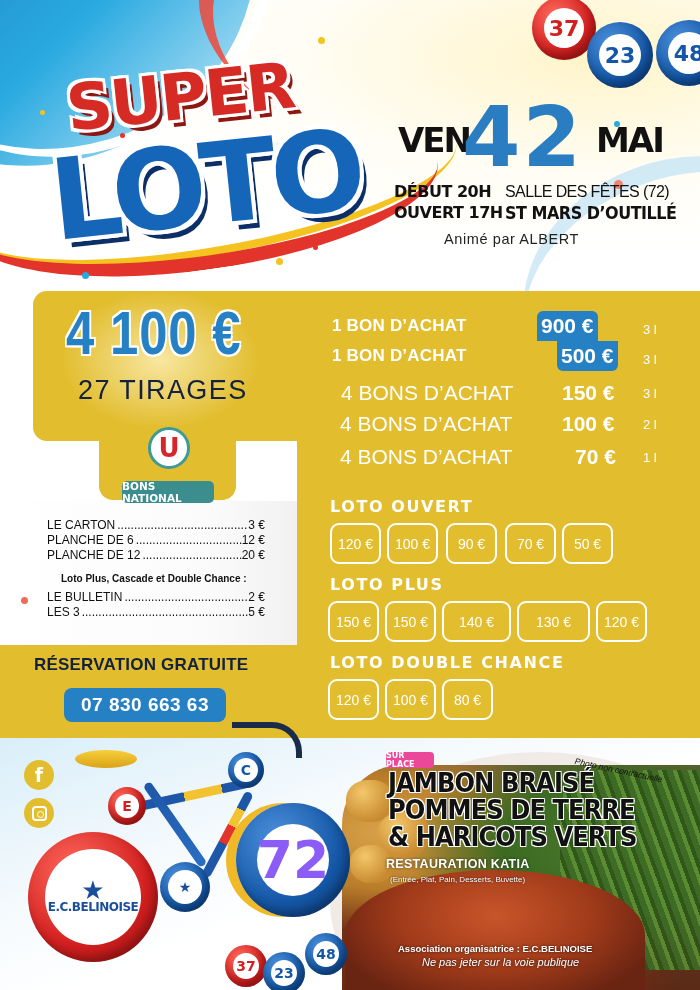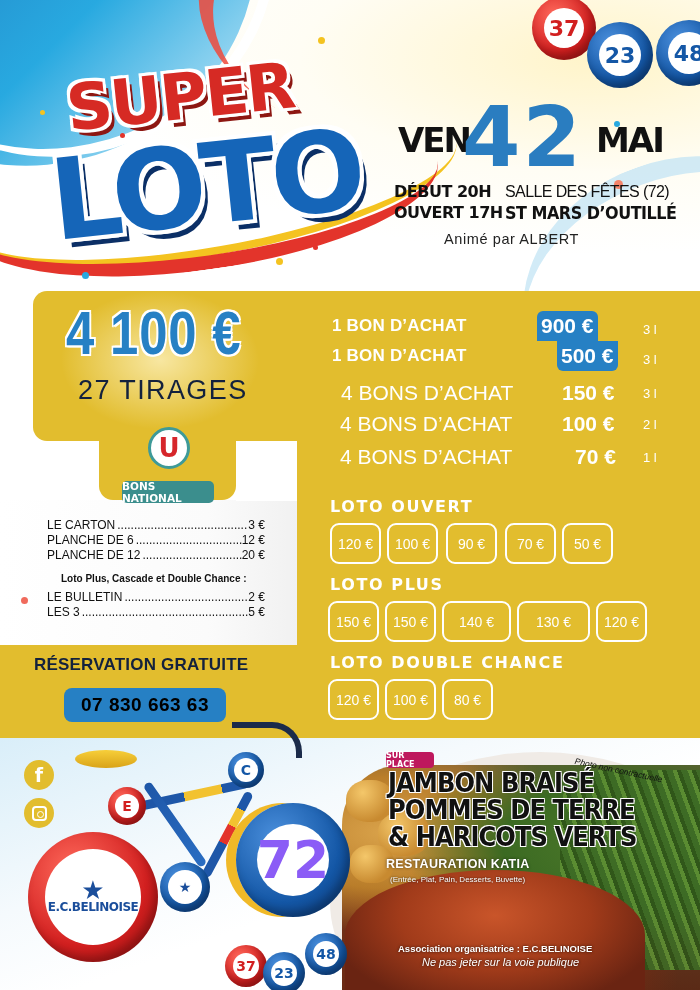--- a/index.html
+++ b/index.html
@@ -82,21 +82,21 @@
   
   .price-list{left:47px;top:518px;width:218px;font-size:12px;color:#111;line-height:15px;}
   .pl-row{display:flex;justify-content:space-between;white-space:nowrap;overflow:hidden;}
   .pl-row .lbl{flex:0 0 auto;}
   .pl-row .dots{flex:1 1 auto;overflow:hidden;white-space:nowrap;padding:0 2px;}
   .pl-row .dots::before{content:"...................................................................";}
   .pl-row .val{flex:0 0 auto;}
   .pl-sub{font-weight:bold;font-size:10px;margin:8px 0 4px 0;white-space:nowrap;padding-left:14px;}
 
   .reserve{left:34px;top:655px;font-weight:bold;font-size:17px;color:#13213d;letter-spacing:.2px;}
-  .phone{left:64px;top:688px;width:162px;height:34px;border-radius:8px;background:#2680c4;color:#000000;
+  .phone{left:64px;top:688px;width:162px;height:34px;border-radius:8px;background:#2680c4;color:#ffffff;
     font-weight:bold;font-size:19px;display:flex;align-items:center;justify-content:center;letter-spacing:.5px;}
 
   
   .bottom-bg{left:0;top:738px;width:700px;height:252px;background:linear-gradient(160deg,#d9eef9 0%,#f5fafd 35%,#ffffff 55%);}
   .plate{left:330px;top:752px;width:420px;height:300px;border-radius:50%;background:#f0ebe6;}
   .food{left:342px;top:765px;width:358px;height:225px;border-radius:60px 0 0 0;
     background:
       radial-gradient(ellipse at 78% 35%,#4f7a2c 0%,#3b6a22 30%,rgba(59,106,34,0) 55%),
       radial-gradient(ellipse at 12% 30%,#d9a24a 0%,#b97d2a 25%,rgba(185,125,42,0) 45%),
       radial-gradient(ellipse at 40% 80%,#9b3a1c 0%,#7a2a12 35%,rgba(122,42,18,0) 65%),
@@ -107,21 +107,21 @@
     background:radial-gradient(ellipse at 50% 35%,#c9552a 0%,#a13b1a 45%,#6a2412 80%);}
   .potato{border-radius:45%;background:radial-gradient(circle at 35% 30%,#f4c76a,#c88a30 70%);}
 
   .social{width:30px;height:30px;border-radius:50%;background:#e2bd2e;display:flex;align-items:center;justify-content:center;color:#fff;font-weight:bold;font-family:"DejaVu Sans",sans-serif;}
   .fb{left:24px;top:760px;font-size:19px;}
   .ig{left:24px;top:798px;}
   .ig .sq{width:15px;height:15px;border:2px solid #fff;border-radius:4px;position:relative;}
   .ig .sq::after{content:"";position:absolute;left:3px;top:3px;width:5px;height:5px;border:1.6px solid #fff;border-radius:50%;}
 
   .bike-tube{background:linear-gradient(90deg,#1e57a8,#2a6dc2);border-radius:5px;}
-  .sur-place{left:386px;top:752px;width:48px;height:16px;border-radius:4px;background:#be185d;color:#fff;font-family:"DejaVu Sans",sans-serif;font-weight:bold;font-size:8px;display:flex;align-items:center;justify-content:center;}
+  .sur-place{left:386px;top:752px;width:48px;height:16px;border-radius:4px;background:#ec4899;color:#fff;font-family:"DejaVu Sans",sans-serif;font-weight:bold;font-size:8px;display:flex;align-items:center;justify-content:center;}
   .photo-nc{left:576px;top:756px;font-size:8.5px;font-style:italic;color:#111;transform:rotate(12deg);transform-origin:left top;white-space:nowrap;}
   .menu-line{left:388px;font-family:"DejaVu Sans",sans-serif;font-weight:bold;font-size:26px;color:#111;line-height:26px;letter-spacing:-1px;
     transform:scaleX(.93);transform-origin:left top;white-space:nowrap;
     text-shadow:1px 1px 0 #fff,-1px -1px 0 #fff,1px -1px 0 #fff,-1px 1px 0 #fff;}
   .resto{left:386px;top:857px;font-weight:bold;font-size:12.5px;color:#fff;letter-spacing:.3px;text-shadow:0 0 3px rgba(0,0,0,.6);}
   .resto-sub{left:390px;top:875px;font-size:8px;color:#fff;text-shadow:0 0 2px rgba(0,0,0,.8);}
   .assoc{left:398px;top:943px;font-weight:bold;font-size:9.5px;color:#fff;text-shadow:0 0 3px rgba(0,0,0,.8);white-space:nowrap;}
   .noprint{left:422px;top:956px;font-style:italic;font-size:11px;color:#fff;text-shadow:0 0 3px rgba(0,0,0,.8);white-space:nowrap;}
 </style>
 </head>

